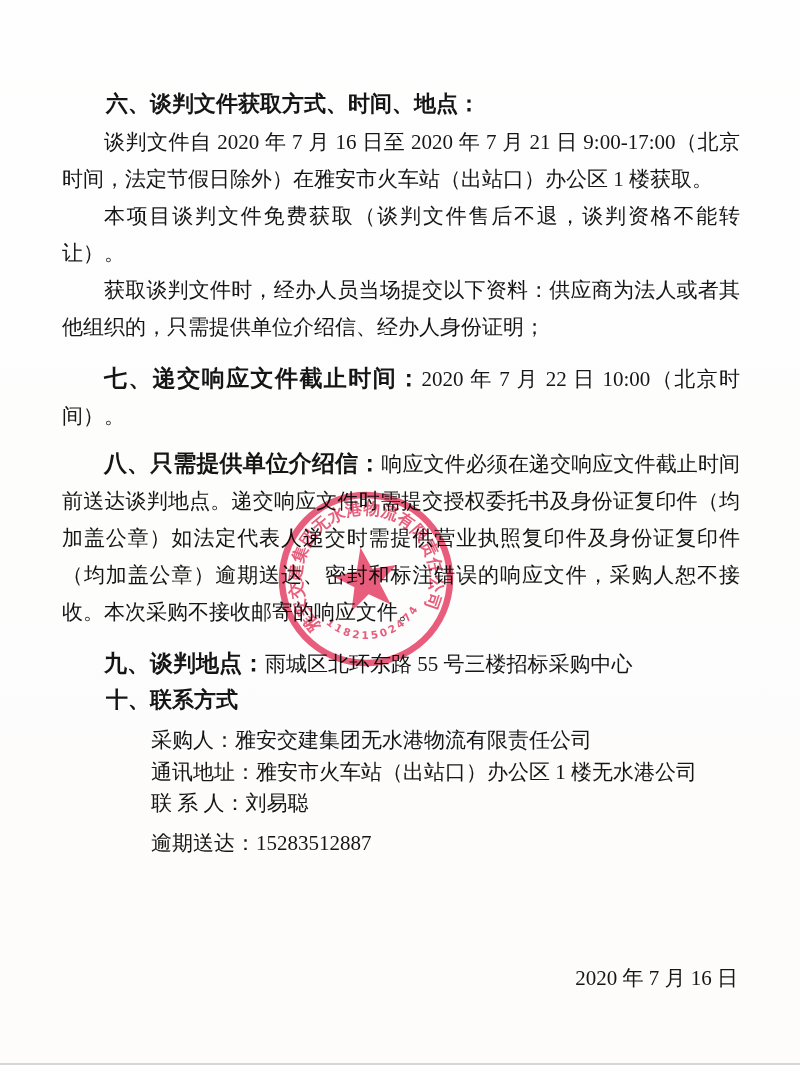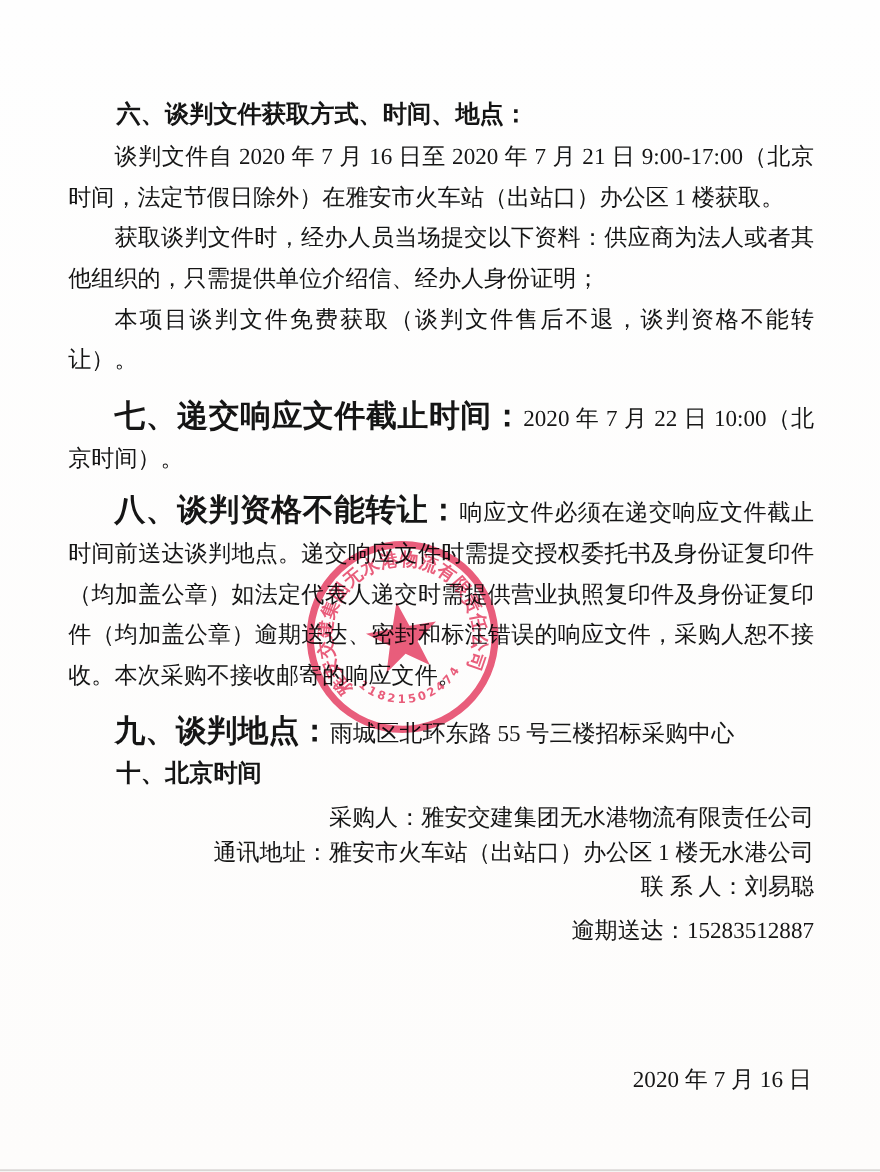--- a/index.html
+++ b/index.html
@@ -39,32 +39,32 @@
   }
   .indent { text-indent: 2em; }
   .sec-heading {
     font-weight: bold;
     font-size: 22px;
     line-height: 40px;
     text-align: left;
   }
   .runin {
     font-weight: bold;
-    font-size: 28px;
+    font-size: 23px;
   }
   .gap-sm { margin-top: 10px; }
   .gap-md { margin-top: 14px; }
   .contact-block {
     margin-left: 89px;
     margin-top: 8px;
   }
   .contact-row {
     font-size: 21px;
     line-height: 31.5px;
-    text-align: right;
+    text-align: left;
     white-space: pre;
   }
   .contact-row.last { margin-top: 8px; }
   .contact-label { }
   .contact-value { }
   .date-line {
     margin-top: 104px;
     text-align: right;
     padding-right: 2px;
     font-size: 21px;
@@ -96,30 +96,30 @@
   }
 </style>
 </head>
 <body>
 
 <div class="page">
 
   <p class="sec-heading indent">六、谈判文件获取方式、时间、地点：</p>
 
   <p class="indent">谈判文件自 2020 年 7 月 16 日至 2020 年 7 月 21 日 9:00-17:00（北京时间，法定节假日除外）在雅安市火车站（出站口）办公区 1 楼获取。</p>
+  <p class="indent">本项目谈判文件免费获取（谈判文件售后不退，谈判资格不能转让）。</p>
   <p class="indent">获取谈判文件时，经办人员当场提交以下资料：供应商为法人或者其他组织的，只需提供单位介绍信、经办人身份证明；</p>
-  <p class="indent">本项目谈判文件免费获取（谈判文件售后不退，谈判资格不能转让）。</p>
 
   <p class="indent gap-md"><span class="runin">七、递交响应文件截止时间：</span><span>2020 年 7 月 22 日 10:00（北京时间）。</span></p>
 
-  <p class="indent gap-sm"><span class="runin">八、谈判资格不能转让：</span><span>响应文件必须在递交响应文件截止时间前送达谈判地点。递交响应文件时需提交授权委托书及身份证复印件（均加盖公章）如法定代表人递交时需提供营业执照复印件及身份证复印件（均加盖公章）逾期送达、密封和标注错误的响应文件，采购人恕不接收。本次采购不接收邮寄的响应文件。</span></p>
+  <p class="indent gap-sm"><span class="runin">八、只需提供单位介绍信：</span><span>响应文件必须在递交响应文件截止时间前送达谈判地点。递交响应文件时需提交授权委托书及身份证复印件（均加盖公章）如法定代表人递交时需提供营业执照复印件及身份证复印件（均加盖公章）逾期送达、密封和标注错误的响应文件，采购人恕不接收。本次采购不接收邮寄的响应文件。</span></p>
 
   <p class="indent gap-md"><span class="runin">九、谈判地点：</span><span>雨城区北环东路 55 号三楼招标采购中心</span></p>
 
-  <p class="sec-heading indent" style="line-height:34px;">十、北京时间</p>
+  <p class="sec-heading indent" style="line-height:34px;">十、联系方式</p>
 
   <div class="contact-block">
     <p class="contact-row"><span class="contact-label">采购人：</span><span class="contact-value">雅安交建集团无水港物流有限责任公司</span></p>
     <p class="contact-row"><span class="contact-label">通讯地址：</span><span class="contact-value">雅安市火车站（出站口）办公区 1 楼无水港公司</span></p>
     <p class="contact-row"><span class="contact-label">联 系 人：</span><span class="contact-value">刘易聪</span></p>
     <p class="contact-row last"><span class="contact-label">逾期送达：</span><span class="contact-value">15283512887</span></p>
   </div>
 
   <p class="date-line">2020 年 7 月 16 日</p>
 

